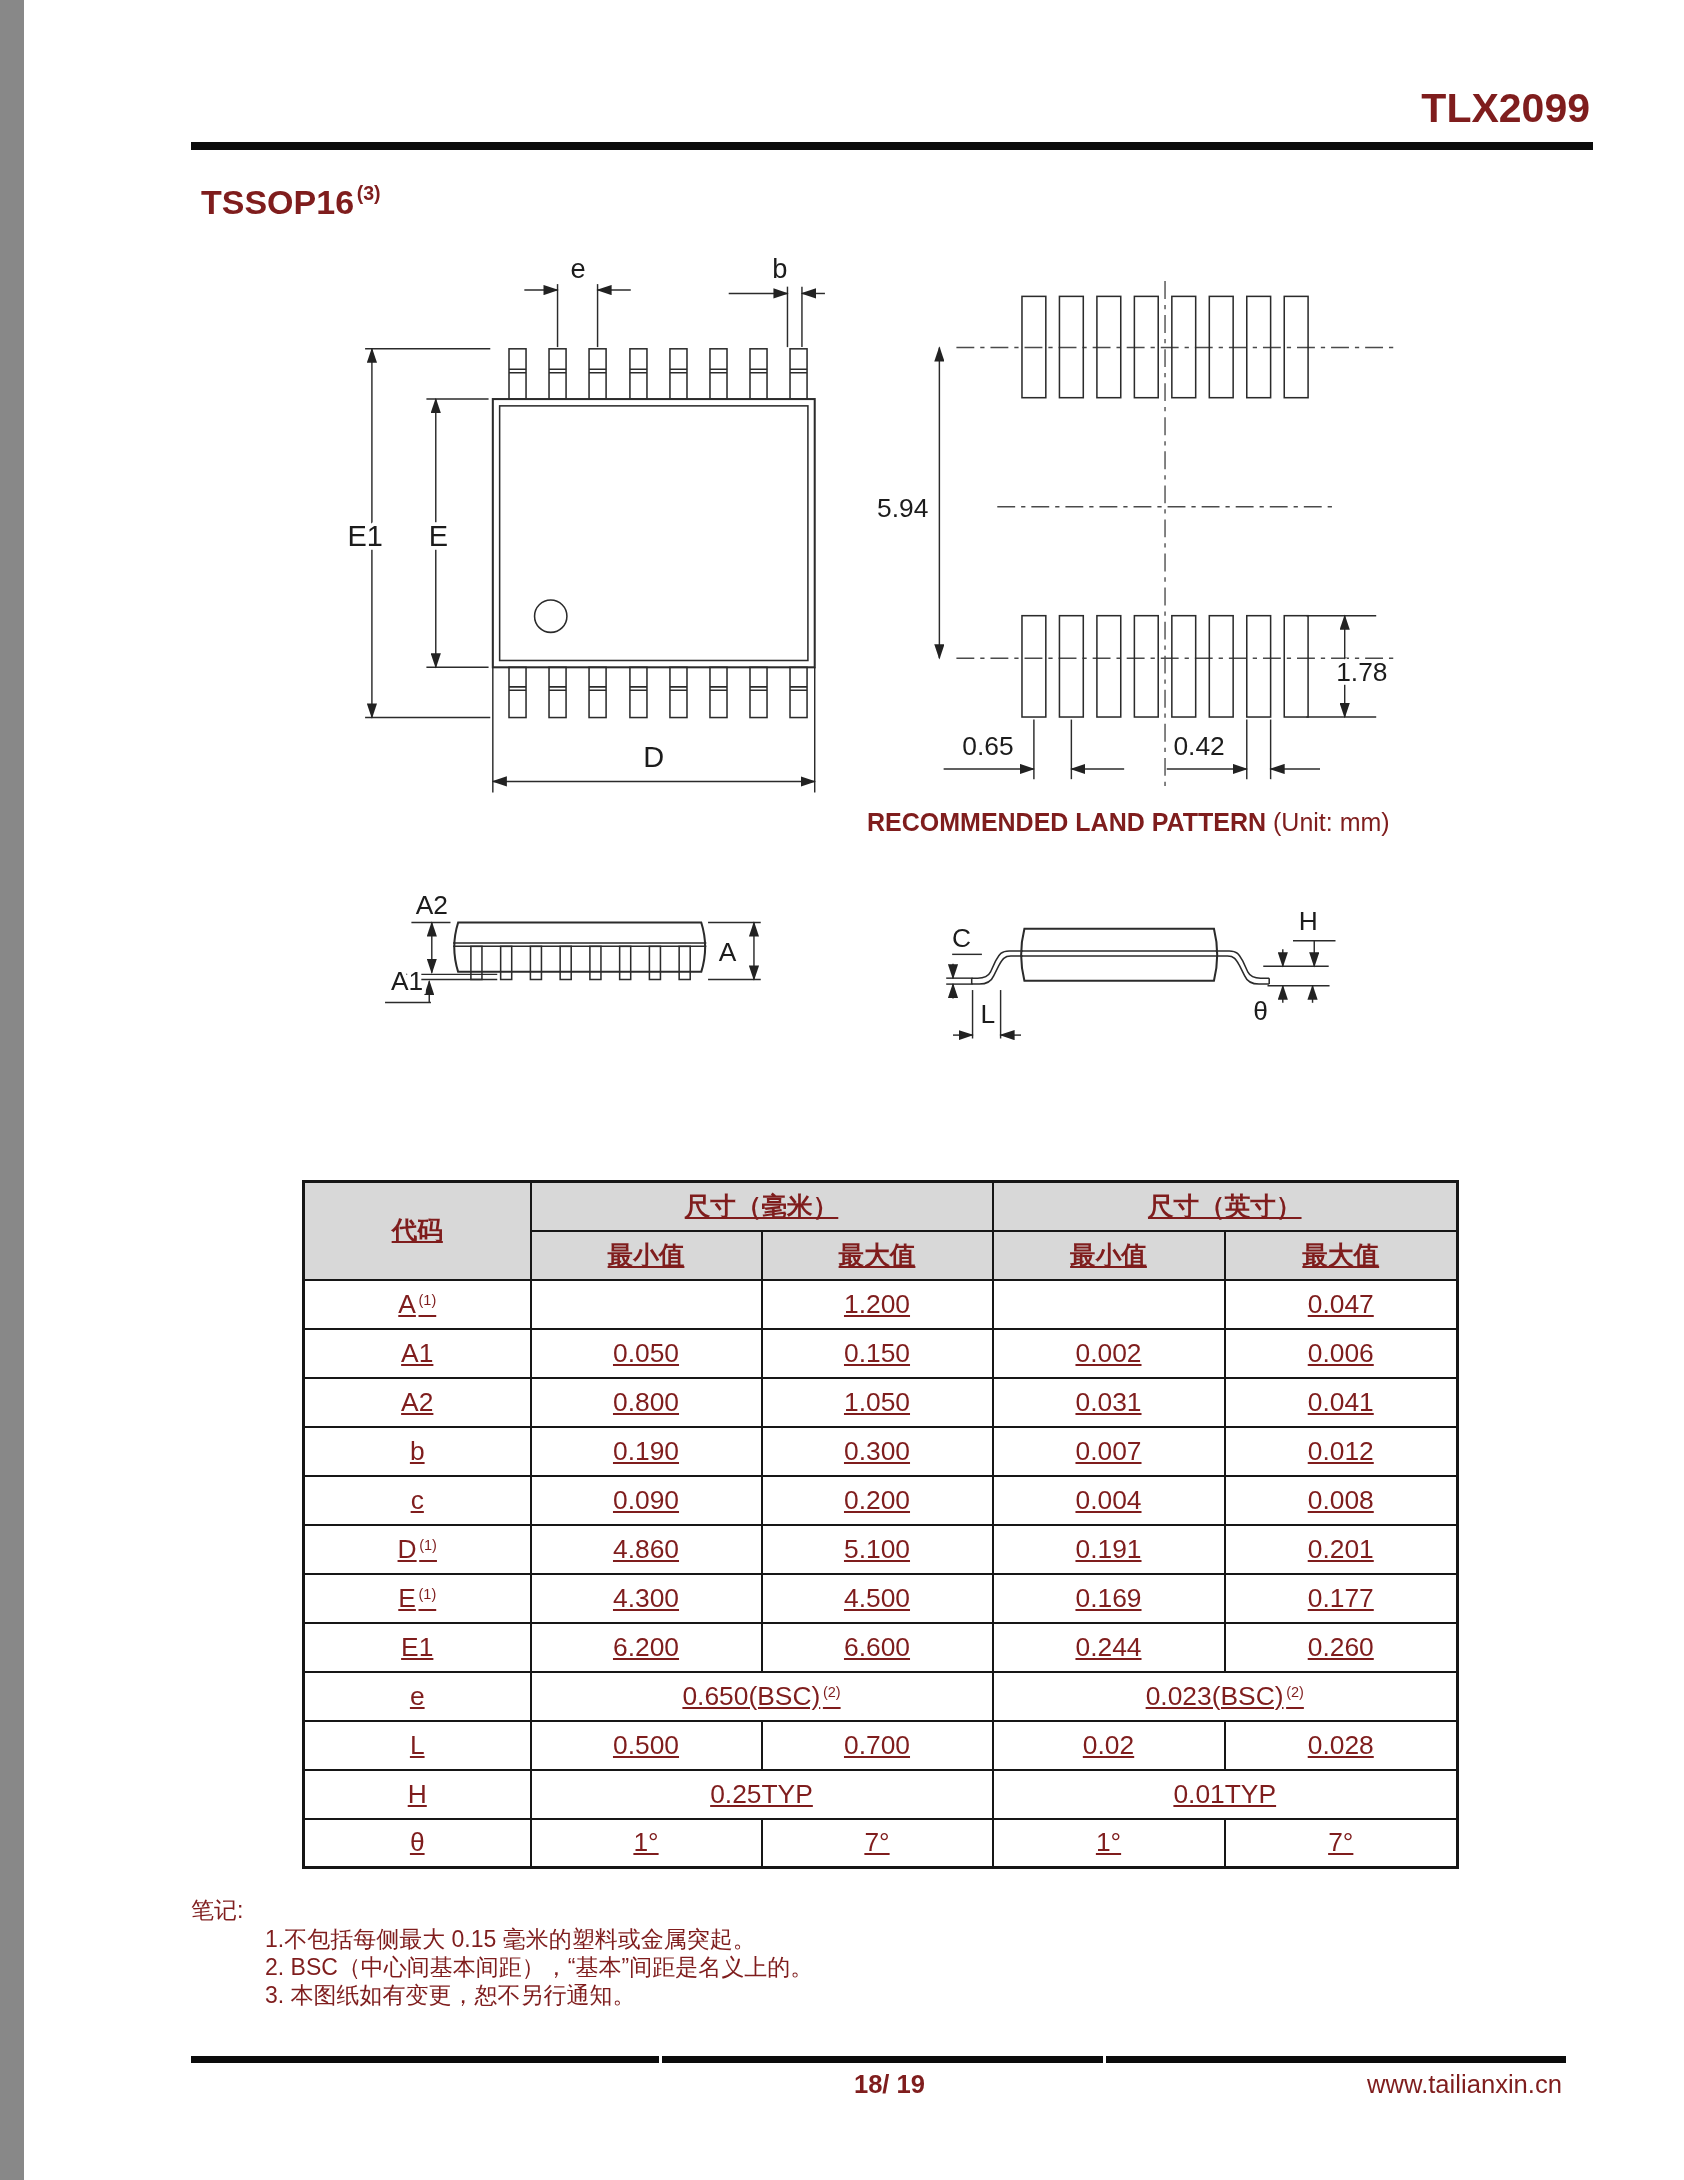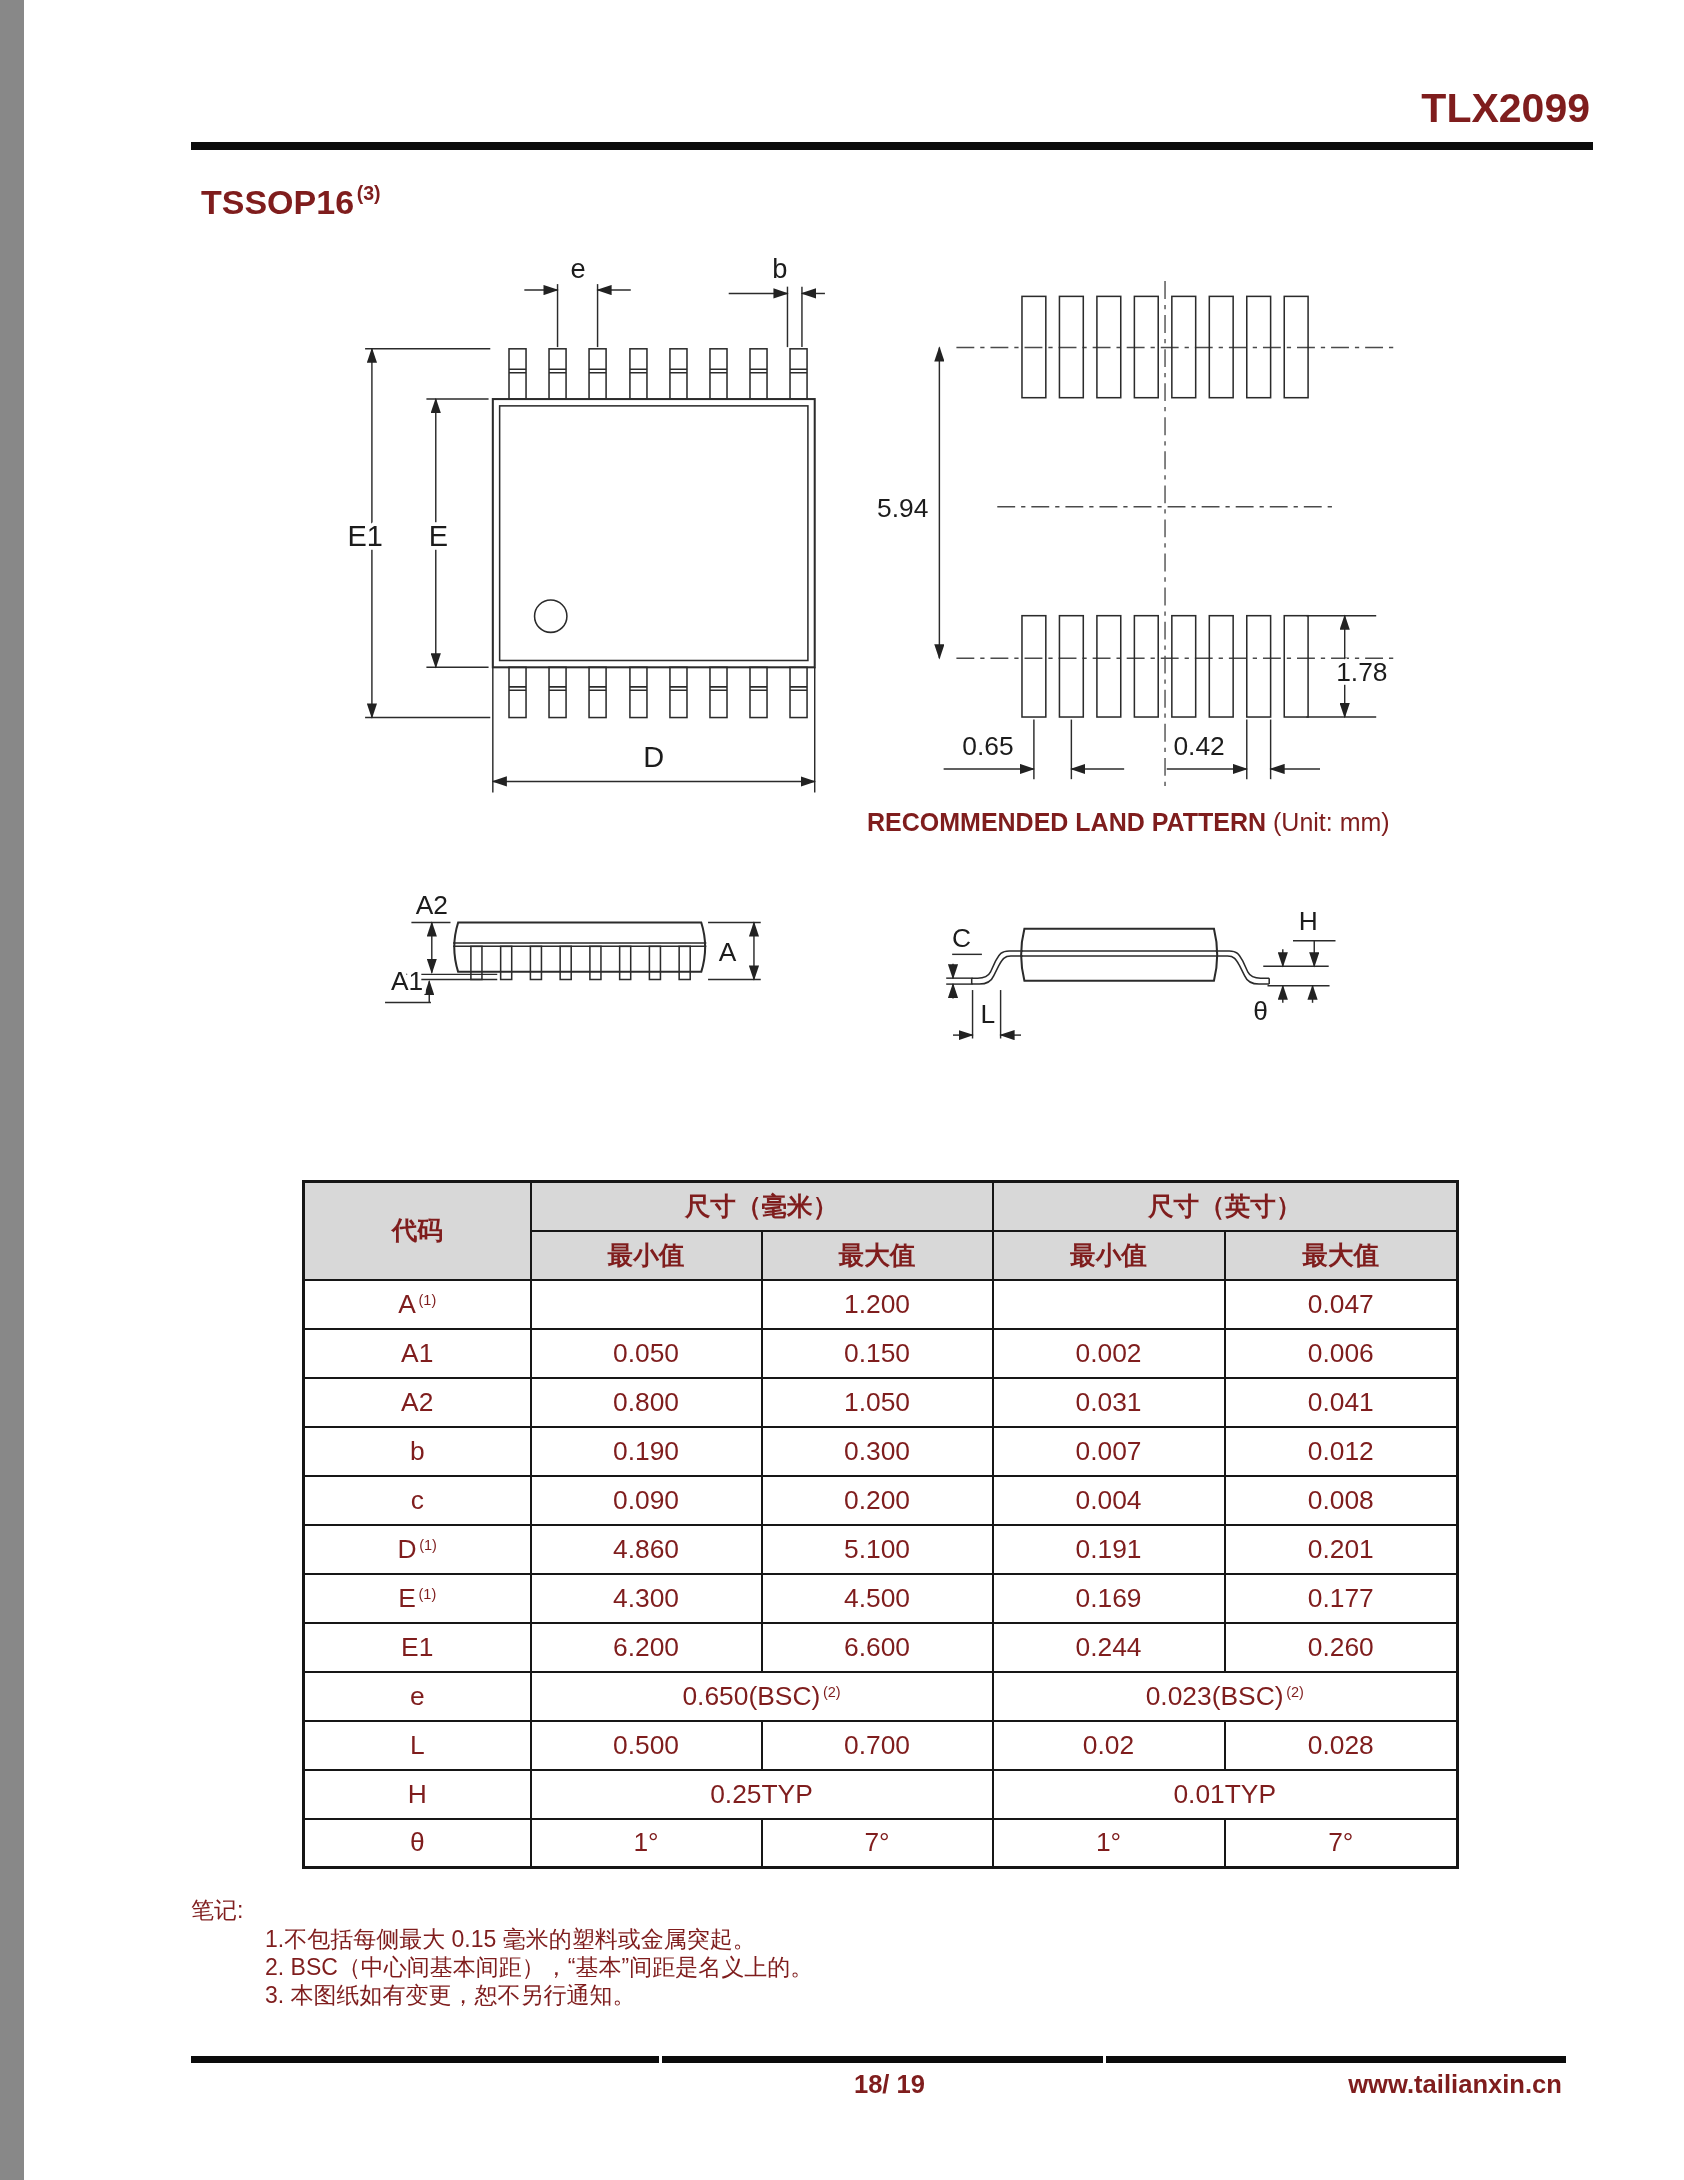--- a/index.html
+++ b/index.html
@@ -15,35 +15,35 @@
   svg{overflow:visible;}
   .ln{stroke:#2b2b2b;stroke-width:2.4;fill:none;}
   .li{stroke:#2b2b2b;stroke-width:1.8;fill:none;}
   .tn{stroke:#2b2b2b;stroke-width:1.7;fill:none;}
   .dd{stroke:#4a4a4a;stroke-width:1.6;fill:none;stroke-dasharray:21 7 5 7;}
   svg text{fill:#1c1c1c;font-family:"Liberation Sans","DejaVu Sans",sans-serif;}
   .halo{paint-order:stroke;stroke:#ffffff;stroke-width:9px;}
   .cap{left:843px;top:808px;width:562px;text-align:left;font-size:25px;}
   .cap b{font-weight:bold;}
   
-  .tblwrap{left:278px;top:1180px;width:1152px;}
+  .tblwrap{left:278px;top:1180px;width:1152px;text-decoration:underline;}
   table{border-collapse:collapse;table-layout:fixed;width:1152px;border:3.4px solid #161616;}
   th,td{border:2.1px solid #161616;text-align:center;vertical-align:middle;padding:0;}
   tr{border-top:2.6px solid #161616;border-bottom:2.6px solid #161616;height:49px;}
   th{background:#d8d8d8;font-size:25.6px;font-weight:bold;}
   td{font-size:26.4px;font-weight:400;}
   td sup,th sup{font-size:14.5px;vertical-align:7.7px;margin-left:2.6px;}
   
   .notes{left:167px;top:1896px;font-size:23px;line-height:29px;}
   .note-items{margin-left:74px;line-height:28px;}
   
   .frule{left:167px;top:2056px;width:1375px;height:6.8px;background:#0b0b0b;}
   .fgap{top:2056px;width:2.6px;height:6.8px;background:#ffffff;}
   .fpage{left:178px;top:2070px;width:1375px;text-align:center;font-size:25.6px;font-weight:bold;}
-  .fsite{right:147px;top:2070px;font-size:25.6px;font-weight:bold;}
+  .fsite{right:147px;top:2070px;font-size:25.6px;font-weight:normal;}
 </style>
 </head>
 <body>
 
 <div class="page">
 
   <svg width="0" height="0" class="abs" aria-hidden="true">
     <defs>
       <marker id="ah" viewBox="0 0 18 12" markerWidth="18" markerHeight="12" refX="16.5" refY="6" orient="auto-start-reverse" markerUnits="userSpaceOnUse">
         <path d="M0,0 L18,6 L0,12 Z" fill="#222"></path>

